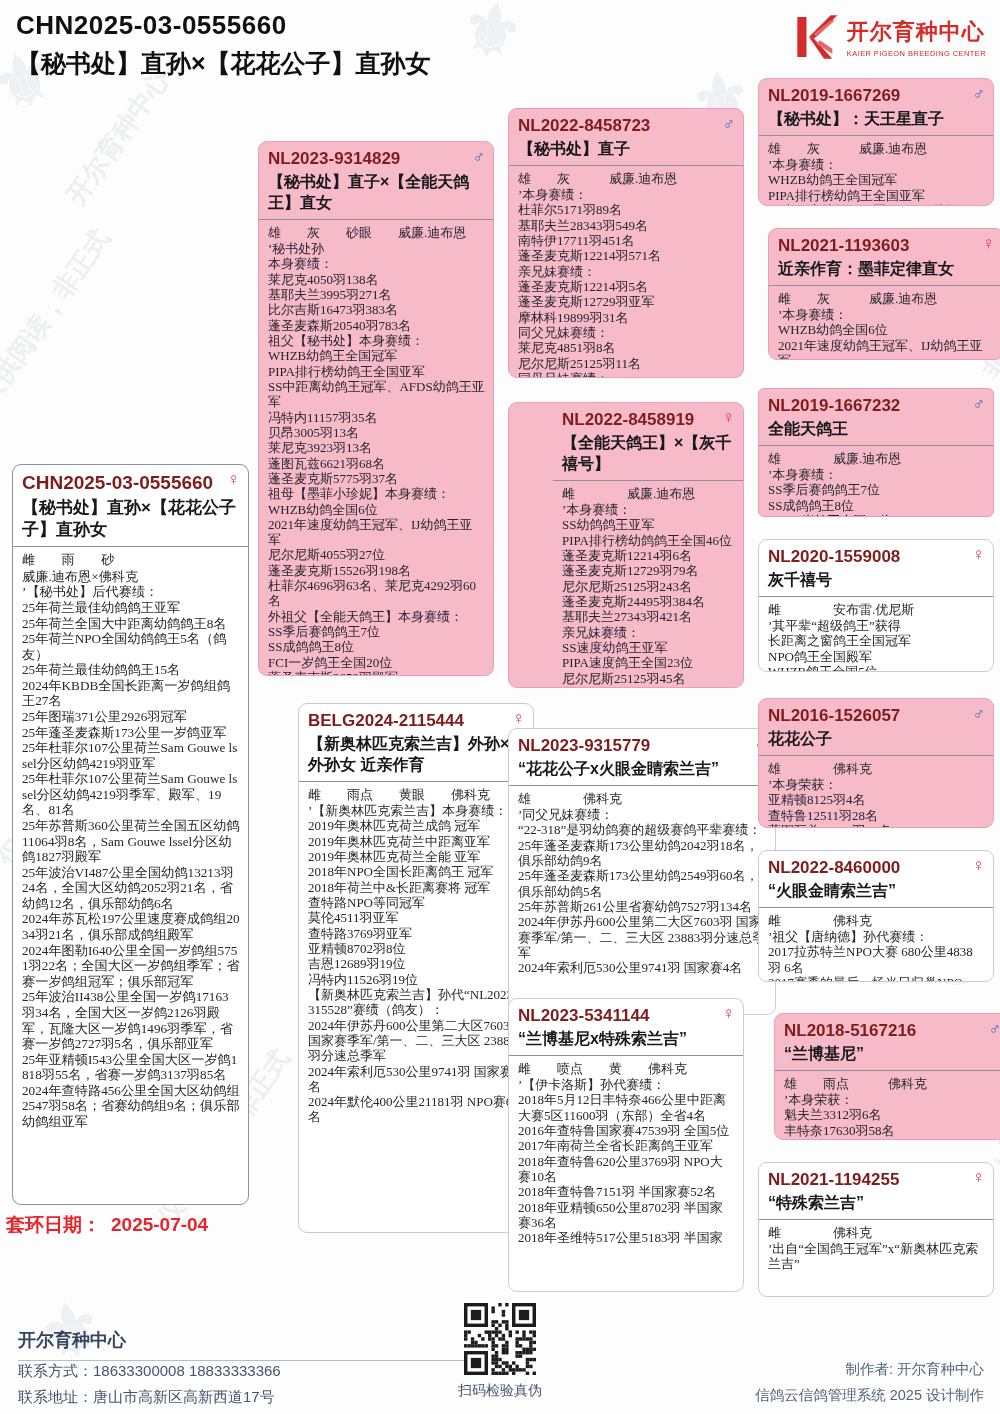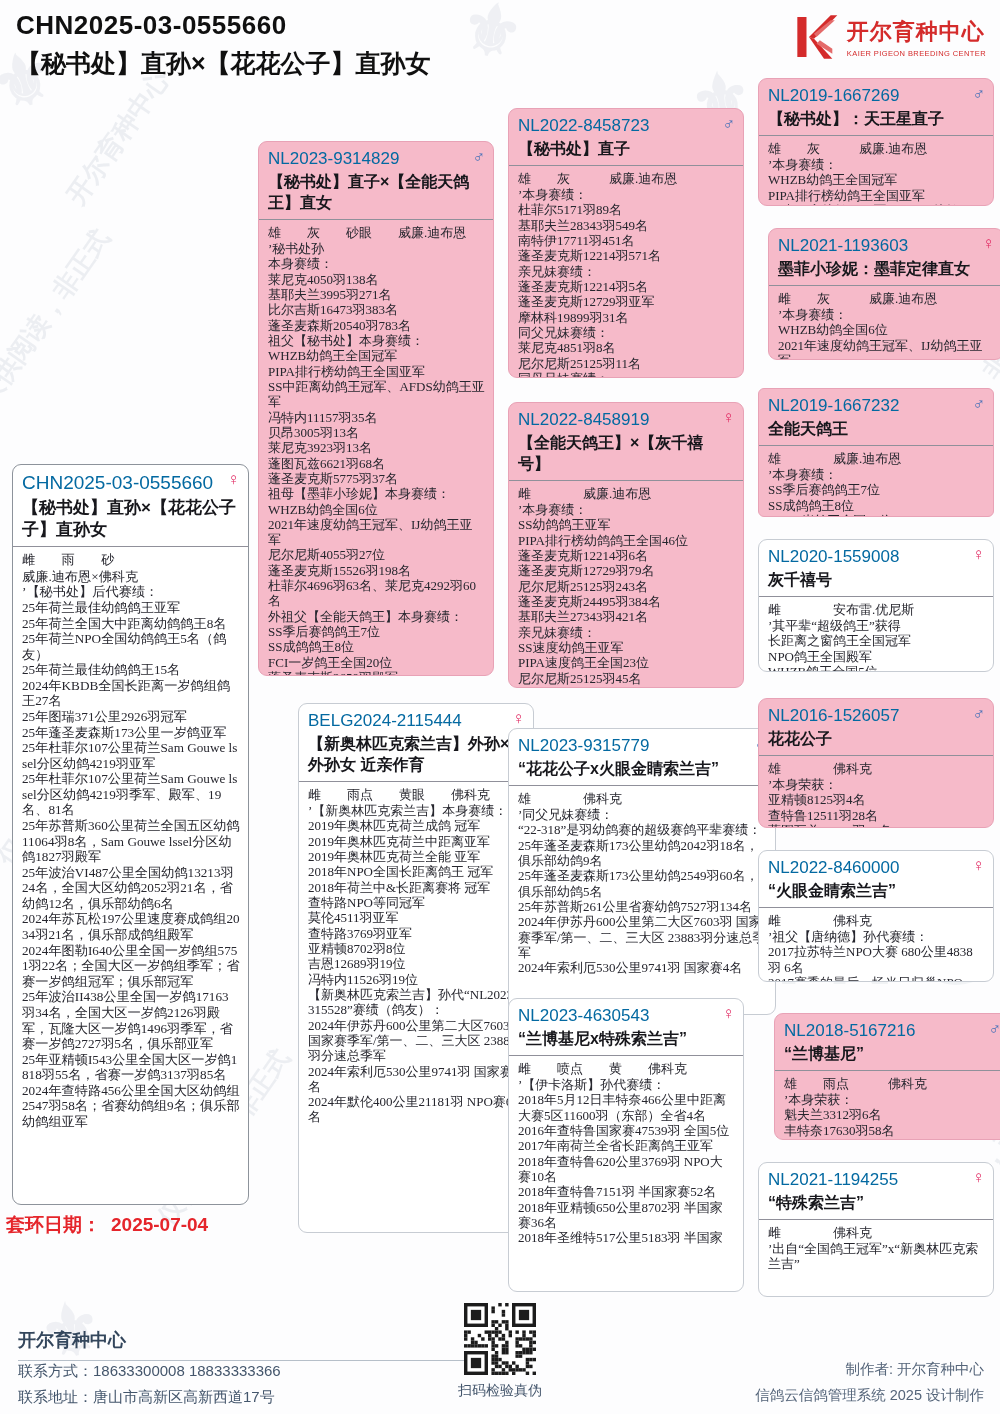--- a/index.html
+++ b/index.html
@@ -16,21 +16,21 @@
   .logo{position:absolute;right:14px;top:12px;display:flex;align-items:center;z-index:2;}
   .logo .ltxt{margin-left:8px;}
   .logo .lname{color:#d42b2b;font-size:22px;font-weight:bold;letter-spacing:1px;}
   .logo .len{color:#d42b2b;font-size:7.5px;letter-spacing:.4px;margin-top:2px;}
   
   .card{position:absolute;border-radius:9px;overflow:hidden;z-index:1;box-sizing:border-box;}
   .card.pink{background:#f6bac9;border:1.5px solid #e8a2b6;}
   .card.white{background:#ffffff;border:1.5px solid #c7ccd3;}
   .card.subject{background:#ffffff;border:1.5px solid #8d939b;}
   .chead{position:relative;padding:7px 9px 5px 9px;border-bottom:1.5px solid #90909a;}
-  .cid{font-size:17px;font-weight:normal;color:#0369a1;}
+  .cid{font-size:17px;font-weight:bold;color:#7f1d1d;}
   .card.subject .cid{font-size:19px;}
   .ctitle{font-size:16px;font-weight:bold;color:#17171c;line-height:1.3;margin-top:3px;}
   .card.subject .ctitle{font-size:17px;}
   .sex{position:absolute;right:8px;top:5px;font-size:17px;font-weight:bold;}
   .sex.male{color:#4a72b8;}
   .sex.female{color:#e0245e;}
   .cbody{padding:5px 8px 6px 9px;font-family:"Liberation Serif","DejaVu Serif",serif;font-size:13px;line-height:1.18;color:#26262e;}
   .card.subject .cbody{font-size:13.2px;}
   .attrs{margin-bottom:1px;}
   .ln{word-break:break-all;}
@@ -194,21 +194,21 @@
           <div class="ln">亲兄妹赛绩：</div>
           <div class="ln">蓬圣麦克斯12214羽5名</div>
           <div class="ln">蓬圣麦克斯12729羽亚军</div>
           <div class="ln">摩林科19899羽31名</div>
           <div class="ln">同父兄妹赛绩：</div>
           <div class="ln">莱尼克4851羽8名</div>
           <div class="ln">尼尔尼斯25125羽11名</div>
           <div class="ln">同母兄妹赛绩：</div>
         </div>
       </div>
-      <div class="card pink" style="left: 508px; top: 402px; width: 236px; height: 286px;">
+      <div class="card pink" style="left: 508px; top: 402px; width: 236px; height: 286px; padding-left: 44px;">
         <div class="chead">
           <div class="cid">NL2022-8458919</div>
           <div class="sex female">♀</div>
           <div class="ctitle">【全能天鸽王】×【灰千禧号】</div>
         </div>
         <div class="cbody">
           <div class="attrs">雌　　　　威廉.迪布恩</div>
           <div class="ln">’本身赛绩：</div>
           <div class="ln">SS幼鸽鸽王亚军</div>
           <div class="ln">PIPA排行榜幼鸽鸽王全国46位</div>
@@ -235,21 +235,21 @@
           <div class="ln">“22-318”是羽幼鸽赛的超级赛鸽平辈赛绩：</div>
           <div class="ln">25年蓬圣麦森斯173公里幼鸽2042羽18名，俱乐部幼鸽9名</div>
           <div class="ln">25年蓬圣麦森斯173公里幼鸽2549羽60名，俱乐部幼鸽5名</div>
           <div class="ln">25年苏普斯261公里省赛幼鸽7527羽134名</div>
           <div class="ln">2024年伊苏丹600公里第二大区7603羽 国家赛季军/第一、二、三大区 23883羽分速总季军</div>
           <div class="ln">2024年索利厄530公里9741羽 国家赛4名</div>
         </div>
       </div>
       <div class="card white" style="left: 508px; top: 998px; width: 236px; height: 294px;">
         <div class="chead">
-          <div class="cid">NL2023-4630543</div>
+          <div class="cid">NL2023-5341144</div>
           <div class="sex female">♀</div>
           <div class="ctitle">“兰博基尼x特殊索兰吉”</div>
         </div>
         <div class="cbody">
           <div class="attrs">雌　　喷点　　黄　　佛科克</div>
           <div class="ln">’【伊卡洛斯】孙代赛绩：</div>
           <div class="ln">2018年5月12日丰特奈466公里中距离大赛5区11600羽（东部）全省4名</div>
           <div class="ln">2016年查特鲁国家赛47539羽 全国5位</div>
           <div class="ln">2017年南荷兰全省长距离鸽王亚军</div>
           <div class="ln">2018年查特鲁620公里3769羽 NPO大赛10名</div>
@@ -269,21 +269,21 @@
           <div class="ln">’本身赛绩：</div>
           <div class="ln">WHZB幼鸽王全国冠军</div>
           <div class="ln">PIPA排行榜幼鸽王全国亚军</div>
           <div class="ln">SS中距离幼鸽王冠军、AFDS幼鸽王亚军</div>
         </div>
       </div>
       <div class="card pink" style="left: 758px; top: 228px; width: 236px; height: 132px; margin-left: 10px;">
         <div class="chead">
           <div class="cid">NL2021-1193603</div>
           <div class="sex female">♀</div>
-          <div class="ctitle">墨菲小珍妮：墨菲定律直女</div>
+          <div class="ctitle">近亲作育：墨菲定律直女</div>
         </div>
         <div class="cbody">
           <div class="attrs">雌　　灰　　　威廉.迪布恩</div>
           <div class="ln">’本身赛绩：</div>
           <div class="ln">WHZB幼鸽全国6位</div>
           <div class="ln">2021年速度幼鸽王冠军、IJ幼鸽王亚军</div>
         </div>
       </div>
       <div class="card pink" style="left: 758px; top: 388px; width: 236px; height: 129px; border-radius: 6px;">
         <div class="chead">

